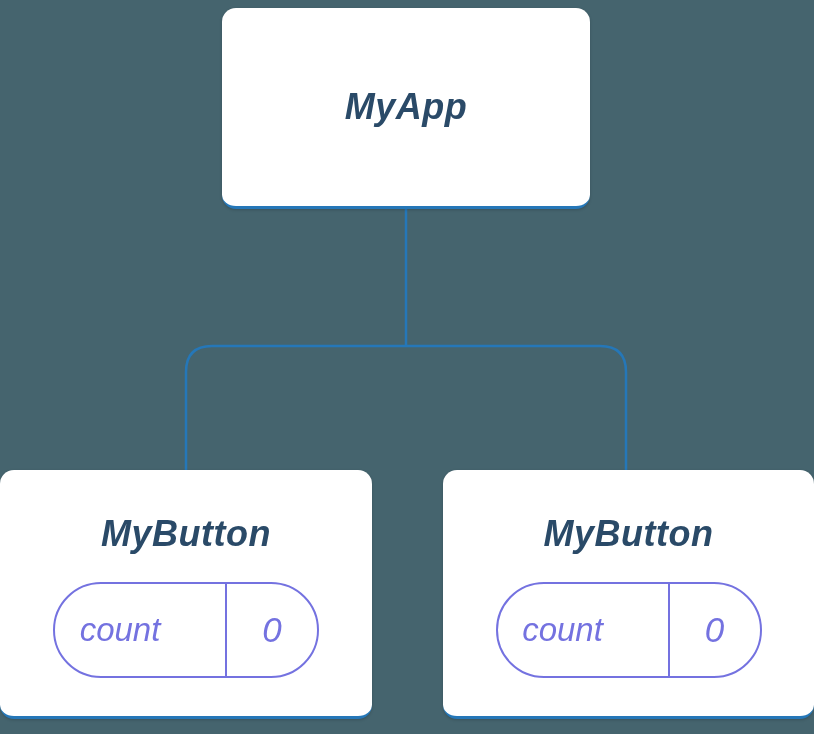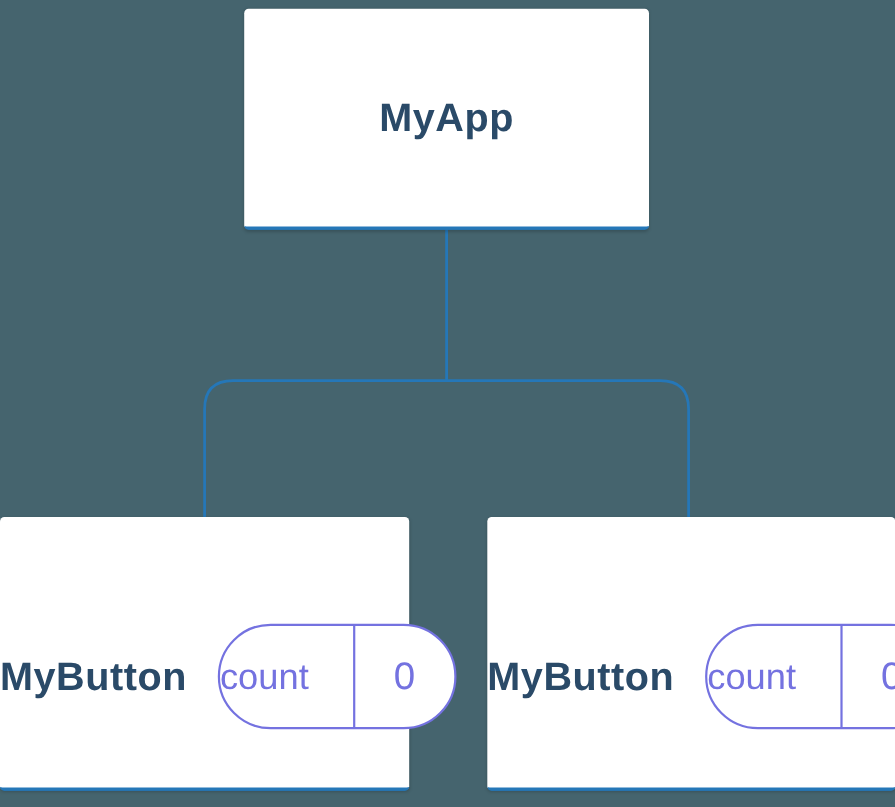--- a/index.html
+++ b/index.html
@@ -23,40 +23,41 @@
   }
   .connectors path {
     fill: none;
     stroke: var(--connector, #2577B8);
     stroke-width: 2.5;
   }
 
   .node {
     position: absolute;
     background: var(--node_bg, #FFFFFF);
-    border-radius: 4px;
+    border-radius: 14px;
     border-bottom: 3px solid var(--connector, #2577B8);
     box-shadow: 0 1px 3px rgba(0,0,0,0.18);
+    font-style: italic;
   }
 
   .node.root {
     left: 222px;
     top: 8px;
     width: 368px;
     height: 201px;
     display: flex;
     align-items: center;
     justify-content: center;
   }
 
   .node.child {
     top: 470px;
     height: 249px;
     display: flex;
-    flex-direction: row;
+    flex-direction: column;
     align-items: center;
     padding-top: 44px;
     gap: 28px;
   }
   .node.child.left  { left: 0;     width: 372px; }
   .node.child.right { left: 443px; width: 371px; }
 
   .node-title {
     font-size: 36px;
     font-weight: bold;

